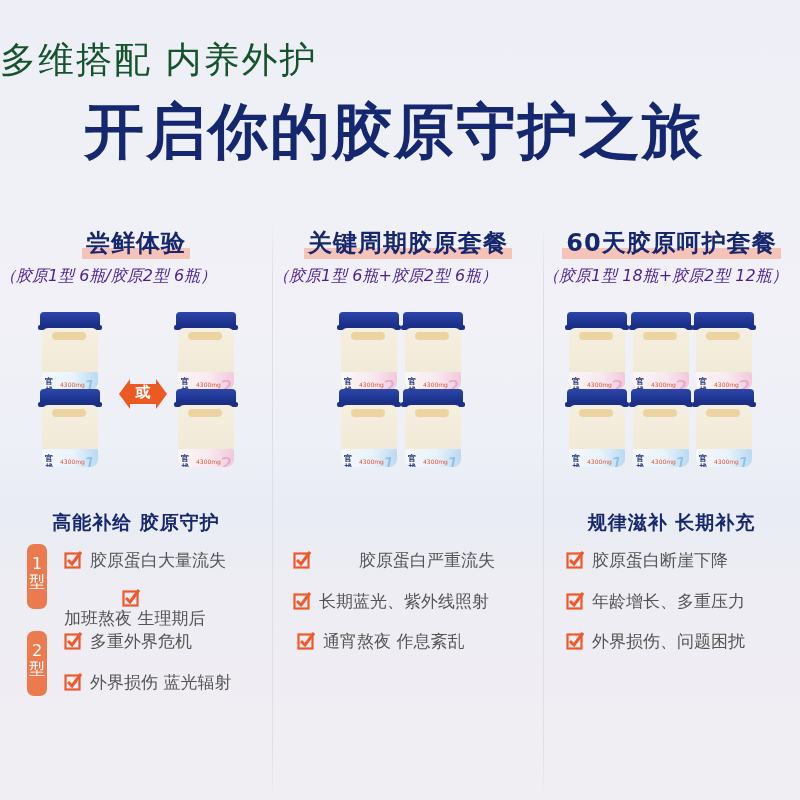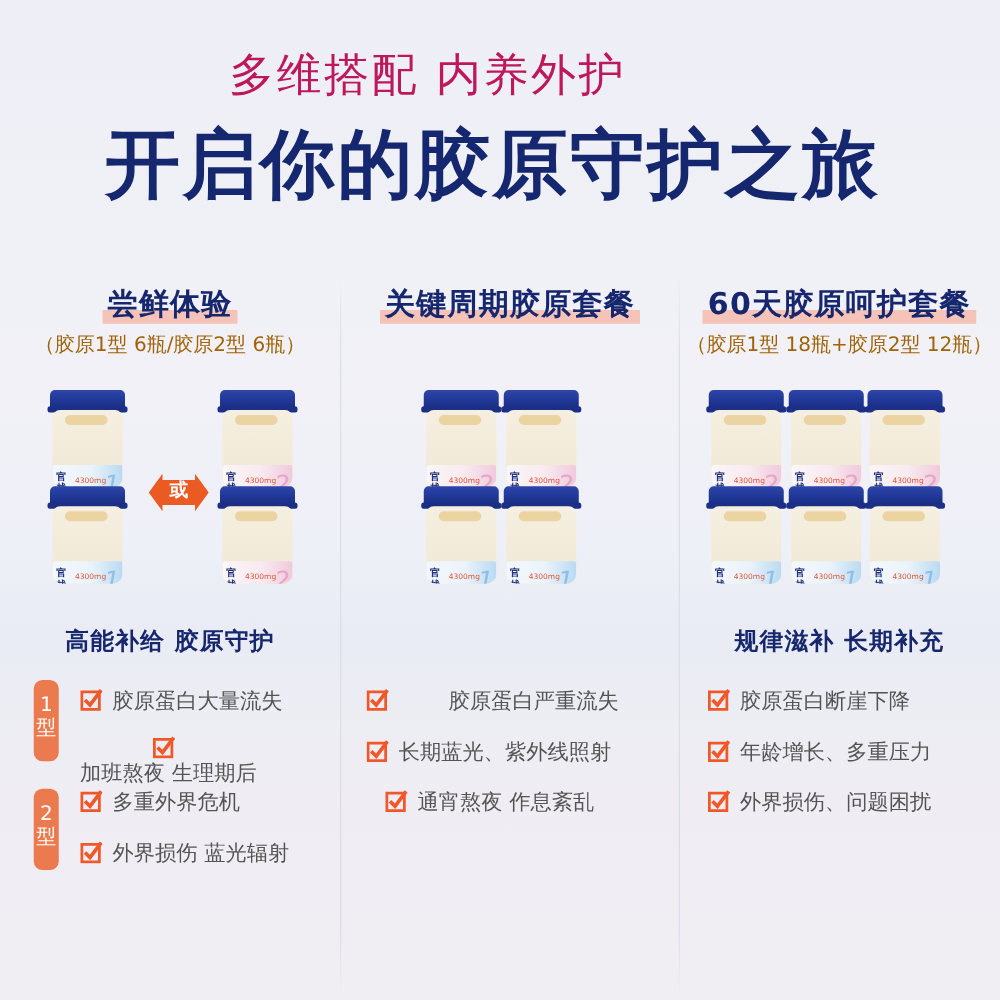--- a/index.html
+++ b/index.html
@@ -4,22 +4,22 @@
 <style>
   * { box-sizing: border-box; margin: 0; padding: 0; }
   html, body { width: 800px; height: 800px; overflow: hidden; }
   body {
     font-family: "DejaVu Sans", "Liberation Sans", sans-serif;
     background: linear-gradient(180deg, #eeeff6 0%, #f1f1f7 40%, #eef0f7 55%, #e9ecf5 63%, #eeedf3 75%, #f1eef3 100%);
     position: relative;
     color: #1e2a6b;
   }
   .hero-sub {
-    position: absolute; top: 36px; left: 0; width: 684px; text-align: center;
-    font-size: 36px; font-weight: 400; color: #be185d; letter-spacing: 2px;
+    position: absolute; top: 36px; left: 0; width: 684px; text-align: left;
+    font-size: 36px; font-weight: 400; color: #14532d; letter-spacing: 2px;
   }
   .hero-title {
     position: absolute; top: 92px; left: 0; width: 788px; text-align: center;
     font-size: 60px; font-weight: 700; color: #15276f; letter-spacing: 2px;
   }
   .divider {
     position: absolute; top: 222px; width: 1px; height: 578px;
     background: linear-gradient(180deg, rgba(210,212,224,0) 0%, #dcdde6 10%, #dcdde6 90%, rgba(210,212,224,0) 100%);
   }
   .col { position: absolute; top: 228px; width: 270px; }
@@ -31,22 +31,23 @@
   .pkg-title {
     display: inline-block; position: relative;
     font-size: 24px; font-weight: 700; color: #16276d; line-height: 30px;
     padding: 0 4px; letter-spacing: 1px;
   }
   .pkg-title::after {
     content: ""; position: absolute; left: 0; right: 0; bottom: -1px; height: 11px;
     background: #f6c3b8; z-index: -1;
   }
   .pkg-sub {
-    text-align: center; font-size: 16px; color: #a16207; margin-top: 0px; height: 24px; line-height: 24px;
+    text-align: left; font-size: 16px; color: #4c1d95; margin-top: 0px; height: 24px; line-height: 24px;
     white-space: nowrap;
+    font-style: italic;
   }
 
   
   .jars { position: absolute; top: 84px; }
   .jar {
     position: absolute; width: 64px; height: 80px;
   }
   .jar .cap {
     position: absolute; left: 2px; top: 0; width: 60px; height: 16px;
     background: linear-gradient(180deg, #2d46a8 0%, #1e3593 60%, #172b7e 100%);
@@ -91,21 +92,21 @@
   .or-badge {
     position: absolute; width: 48px; height: 30px;
   }
   .or-badge svg { position: absolute; left: 0; top: 0; }
   .or-badge .or-text {
     position: absolute; left: 0; top: 4px; width: 48px; text-align: center;
     font-size: 15px; color: #fff; font-weight: 700;
   }
 
   .benefit-title {
-    position: absolute; top: 272px; width: 100%; text-align: center;
+    position: absolute; top: 282px; width: 100%; text-align: center;
     font-size: 19px; font-weight: 700; color: #16276d; letter-spacing: 1px;
   }
   .list { position: absolute; top: 318px; left: 0; width: 100%; }
   .item {
     position: absolute; height: 24px; display: flex; align-items: center; white-space: nowrap;
   }
   .check {
     width: 18px; height: 18px; margin-right: 8px; position: relative; flex: none;
   }
   .item-text { font-size: 17px; color: #545454; }
@@ -218,20 +219,21 @@
           <rect x="1.5" y="2.5" width="14" height="14" fill="none" stroke="#f0582a" stroke-width="2.2"></rect>
           <path d="M4 9 L8 13 L17 1" fill="none" stroke="#f0582a" stroke-width="3"></path>
         </svg>
       <span class="item-text">外界损伤 蓝光辐射</span>
     </div>
   </div>
 </section>
 
 <section class="col col-2">
   <div class="pkg-title-wrap"><span class="pkg-title">关键周期胶原套餐</span></div>
+  <div class="pkg-sub">（胶原1型 6瓶+胶原2型 6瓶）</div>
 
   <div class="jars" style="left:0; width:270px; height:200px;">
     <div class="jar t2" style="left:64px; top:0;">
       <div class="cap"></div>
         <div class="body">
           <div class="label">
         <span class="brand">官栈</span>
             <span class="mg">4300mg</span>
             <span class="net">净含量:70g</span>
             <span class="num">2</span>
@@ -282,21 +284,21 @@
         </svg>
       <span class="item-text">胶原蛋白严重流失</span>
     </div>
     <div class="item" style="left:20px; top:43px;">
       <svg class="check" viewBox="0 0 18 18">
           <rect x="1.5" y="2.5" width="14" height="14" fill="none" stroke="#f0582a" stroke-width="2.2"></rect>
           <path d="M4 9 L8 13 L17 1" fill="none" stroke="#f0582a" stroke-width="3"></path>
         </svg>
       <span class="item-text">长期蓝光、紫外线照射</span>
     </div>
-    <div class="item" style="left:35px; top:83px;">
+    <div class="item" style="left:24px; top:83px;">
       <svg class="check" viewBox="0 0 18 18">
           <rect x="1.5" y="2.5" width="14" height="14" fill="none" stroke="#f0582a" stroke-width="2.2"></rect>
           <path d="M4 9 L8 13 L17 1" fill="none" stroke="#f0582a" stroke-width="3"></path>
         </svg>
       <span class="item-text">通宵熬夜 作息紊乱</span>
     </div>
   </div>
 </section>
 
 <section class="col col-3">

